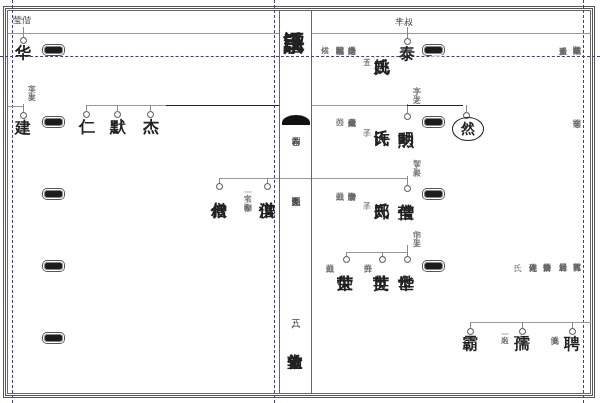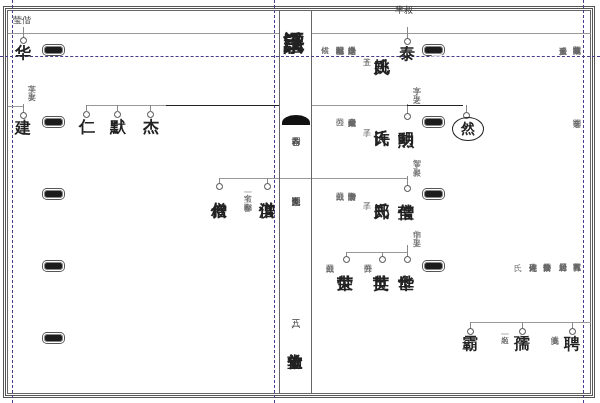--- a/index.html
+++ b/index.html
@@ -79,21 +79,21 @@
 <div class="abs small vtext" style="left:241px;top:188px;height:65px;width:10px;">一名宝 鄱阳令</div>
 
 <div class="abs title vtext" style="left:284px;top:14px;">汪氏宗譜</div>
 <div class="abs ribbon" style="left:282px;top:115px;"></div>
 <div class="abs spine-text vtext" style="left:291px;top:130px;">卷首四</div>
 <div class="abs hline" style="left:280px;top:178px;width:31px;"></div>
 <div class="abs spine-text vtext" style="left:291px;top:190px;">先世系图</div>
 <div class="abs spine-text vtext" style="left:291px;top:312px;">三八</div>
 <div class="abs name vtext" style="left:287px;top:342px;font-size:15px;">敦倫堂</div>
 
-<div class="abs hdr" style="left:395px;top:4px;">芈叔</div>
+<div class="abs hdr" style="left:395px;top:16px;">芈叔</div>
 <div class="abs vline" style="left:407px;top:27px;height:12px;"></div>
 <div class="abs node" style="left:404px;top:38px;"></div>
 <div class="abs name" style="left:399px;top:44px;">泰</div>
 <div class="abs small vtext" style="left:398px;top:80px;height:22px;width:22px;">字亭 之娶</div>
 <div class="abs name vtext" style="left:374px;top:46px;">姚氏</div>
 <div class="abs small vtext" style="left:362px;top:52px;">子五</div>
 <div class="abs small vtext" style="left:347px;top:40px;height:62px;">梁结溪令迁白</div>
 <div class="abs small vtext" style="left:335px;top:40px;height:62px;">阳追封基福昭</div>
 <div class="abs small vtext" style="left:320px;top:40px;">佑候</div>
 

